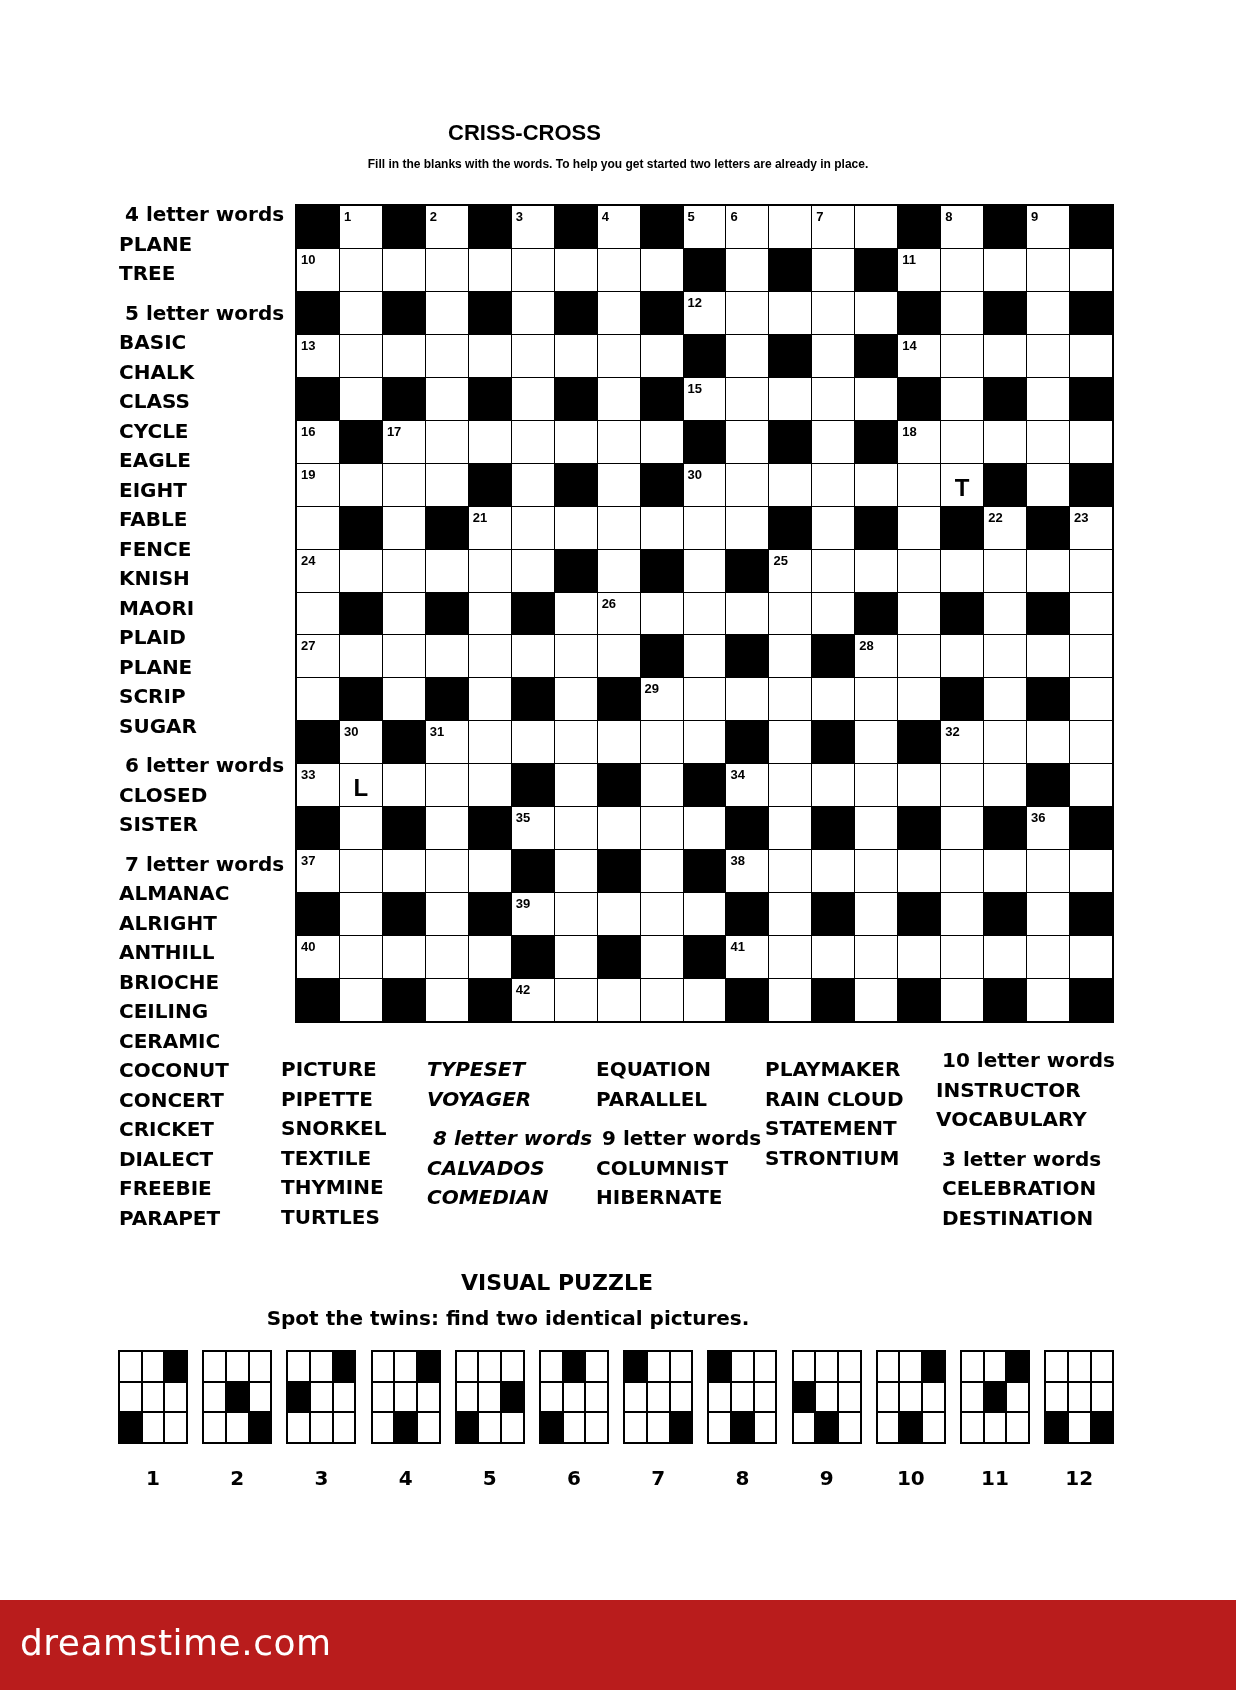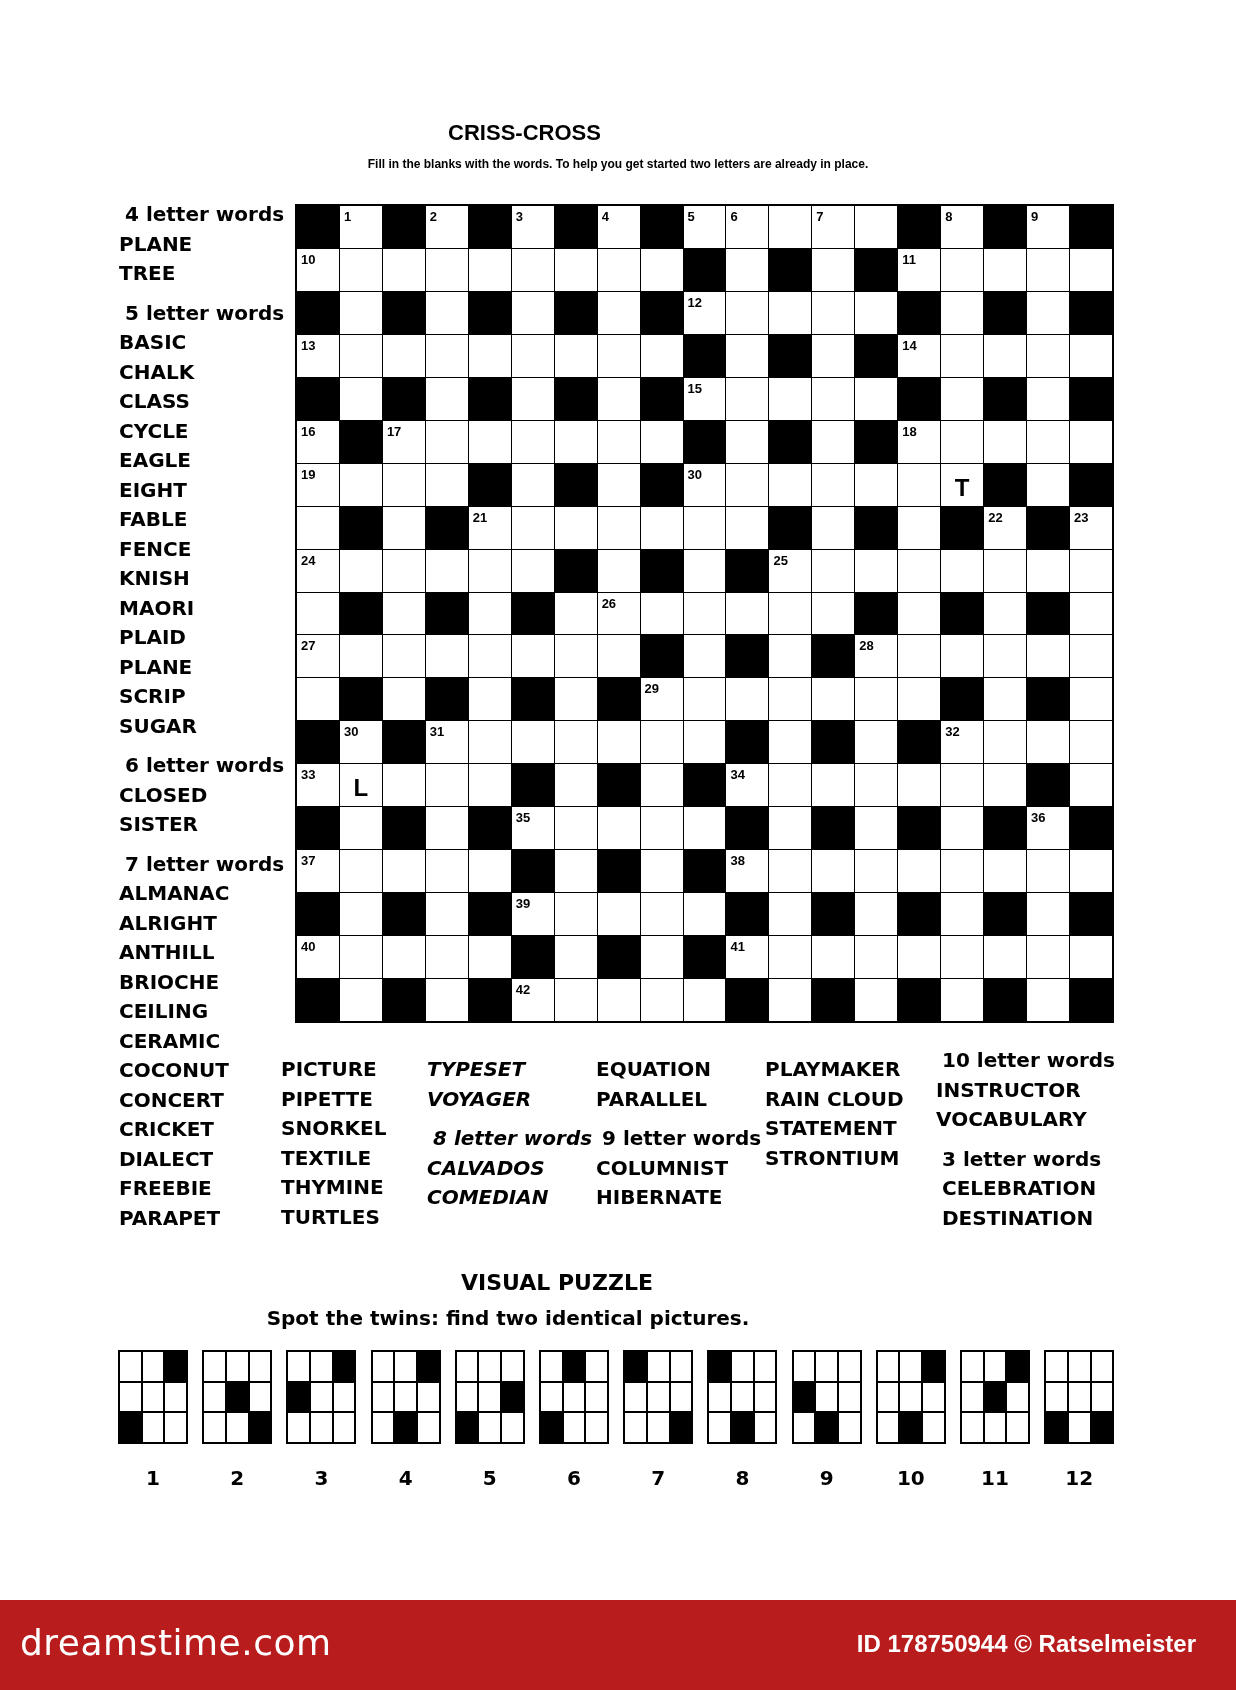--- a/index.html
+++ b/index.html
@@ -736,14 +736,13 @@
         <div class="on"></div>
         <div></div>
         <div class="on"></div>
       </div>
       <div class="vp-num">12</div>
     </div>
   </div>
 
 <div class="footer">
   <div class="brand">dreamstime.com</div>
-  <div class="credit">ID 178750944 © Ratselmeister</div>
 </div>
 
 </body></html>

